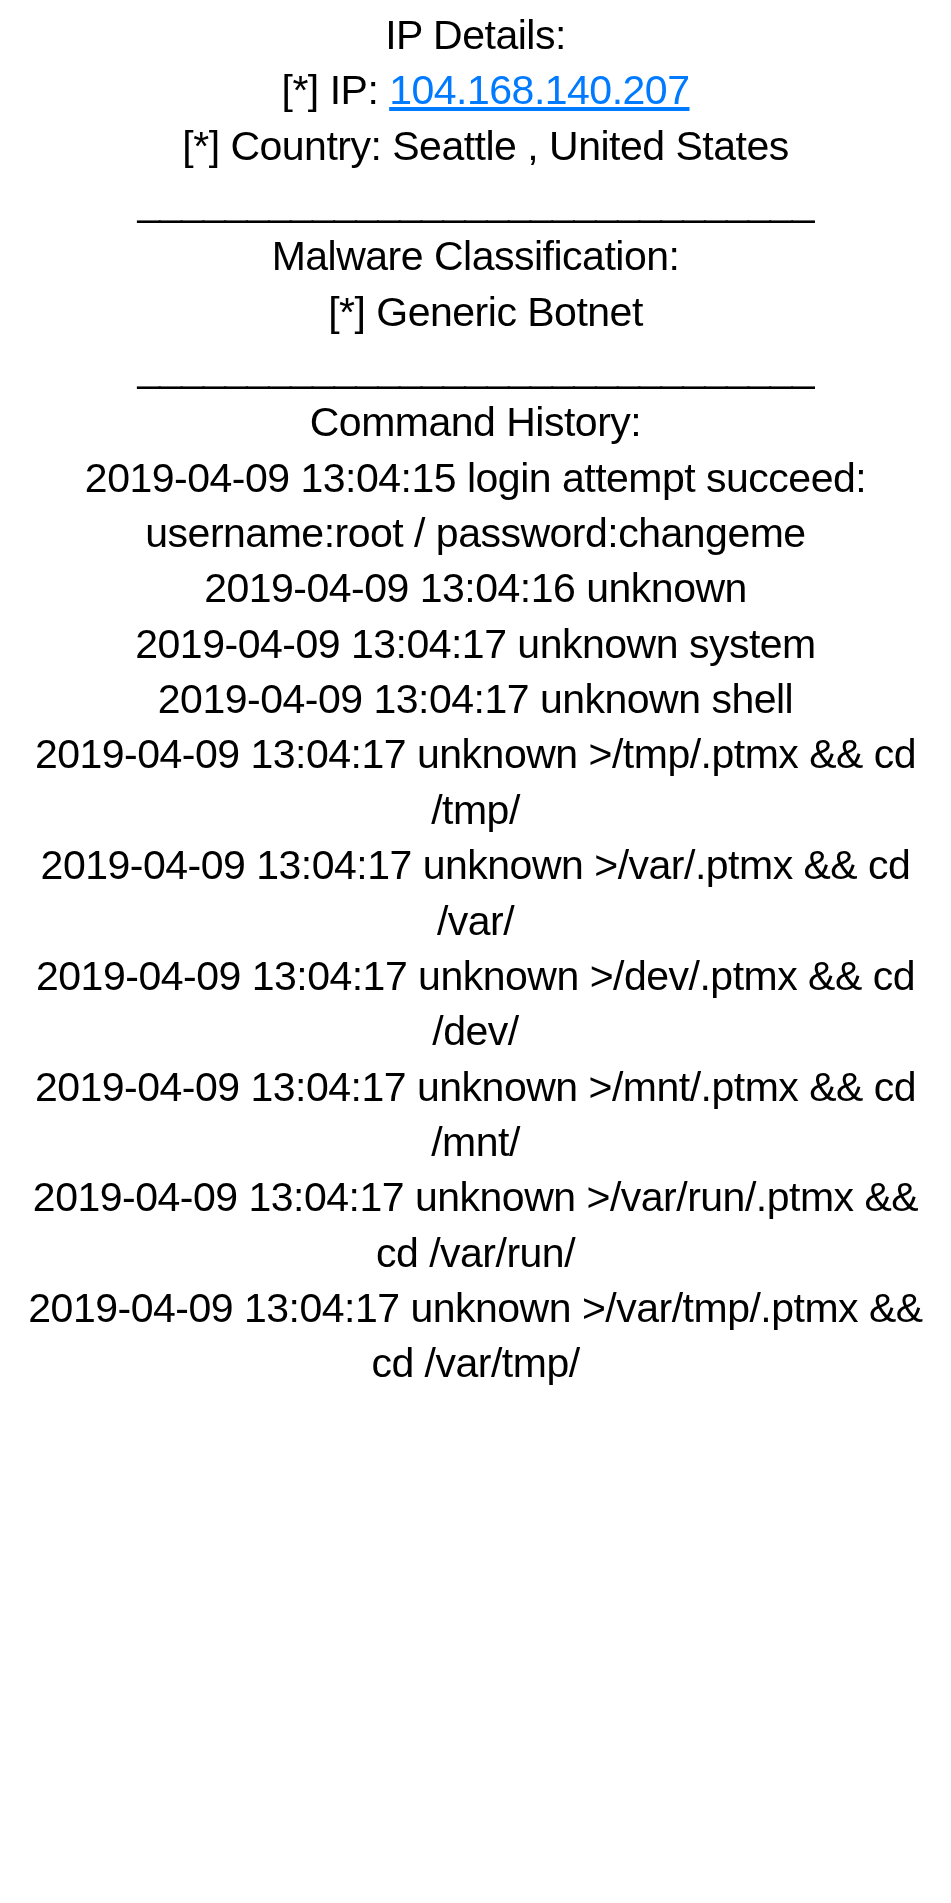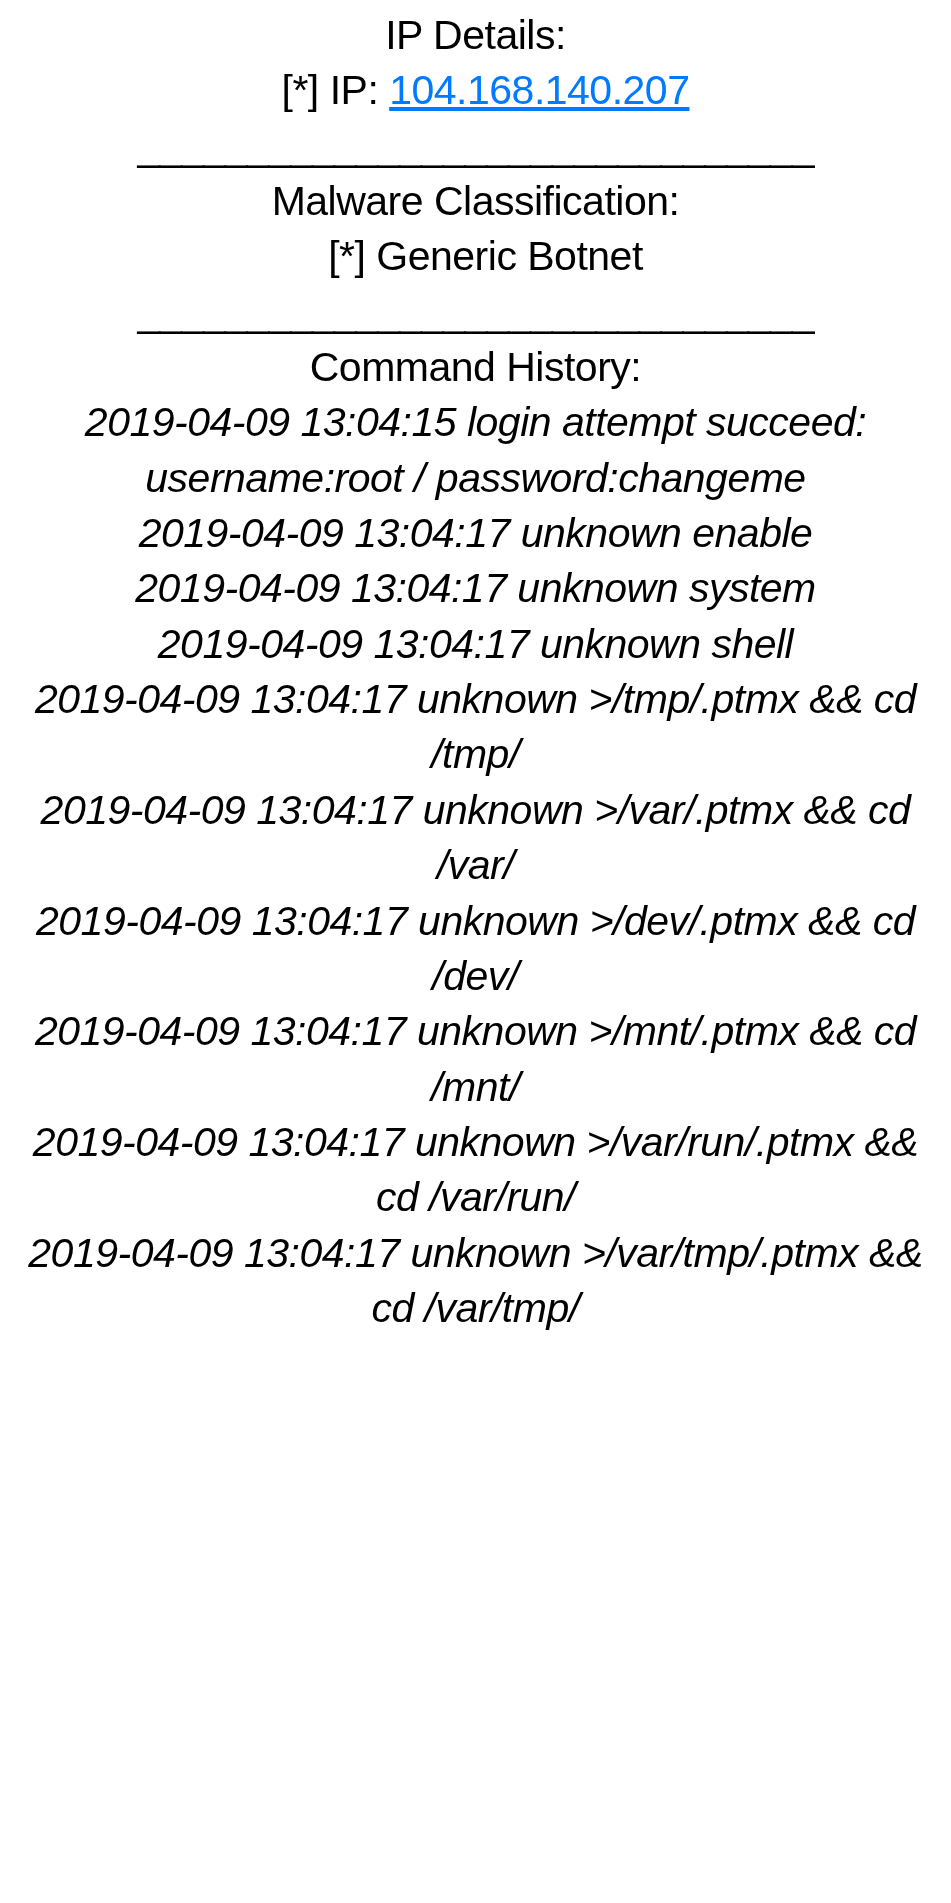--- a/index.html
+++ b/index.html
@@ -28,43 +28,43 @@
     .ip-link {
       color: #007aff;
       text-decoration: underline;
     }
     .divider {
       display: block;
       letter-spacing: -1px;
     }
     .history-line {
       display: block;
-      font-style: italic;
     }
     .wrap {
       word-wrap: break-word;
       overflow-wrap: break-word;
     }
   </style>
 </head>
 <body>
 
 <div class="wrap">
   <span class="section-header">IP Details:</span>
   <span class="bullet-line">
     <span> [*] IP:  </span><a href="#" class="ip-link">104.168.140.207</a>
   </span>
+  <span class="bullet-line"> [*] Country: Seattle , United States</span>
   <span class="divider">_______________________________</span>
   <span class="section-header">Malware Classification:</span>
   <span class="bullet-line"> [*] Generic Botnet</span>
   <span class="divider">_______________________________</span>
   <span class="section-header">Command History:</span>
   <div id="history-container">
       <span class="history-line wrap">2019-04-09 13:04:15  login attempt succeed: username:root / password:changeme</span>
-      <span class="history-line wrap">2019-04-09 13:04:17 unknown enable</span>
+      <span class="history-line wrap">2019-04-09 13:04:16 unknown</span>
       <span class="history-line wrap">2019-04-09 13:04:17 unknown system</span>
       <span class="history-line wrap">2019-04-09 13:04:17 unknown shell</span>
       <span class="history-line wrap">2019-04-09 13:04:17 unknown &gt;/tmp/.ptmx &amp;&amp; cd /tmp/</span>
       <span class="history-line wrap">2019-04-09 13:04:17 unknown &gt;/var/.ptmx &amp;&amp; cd /var/</span>
       <span class="history-line wrap">2019-04-09 13:04:17 unknown &gt;/dev/.ptmx &amp;&amp; cd /dev/</span>
       <span class="history-line wrap">2019-04-09 13:04:17 unknown &gt;/mnt/.ptmx &amp;&amp; cd /mnt/</span>
       <span class="history-line wrap">2019-04-09 13:04:17 unknown &gt;/var/run/.ptmx &amp;&amp; cd /var/run/</span>
       <span class="history-line wrap">2019-04-09 13:04:17 unknown &gt;/var/tmp/.ptmx &amp;&amp; cd /var/tmp/</span>
     </div>
 </div>

